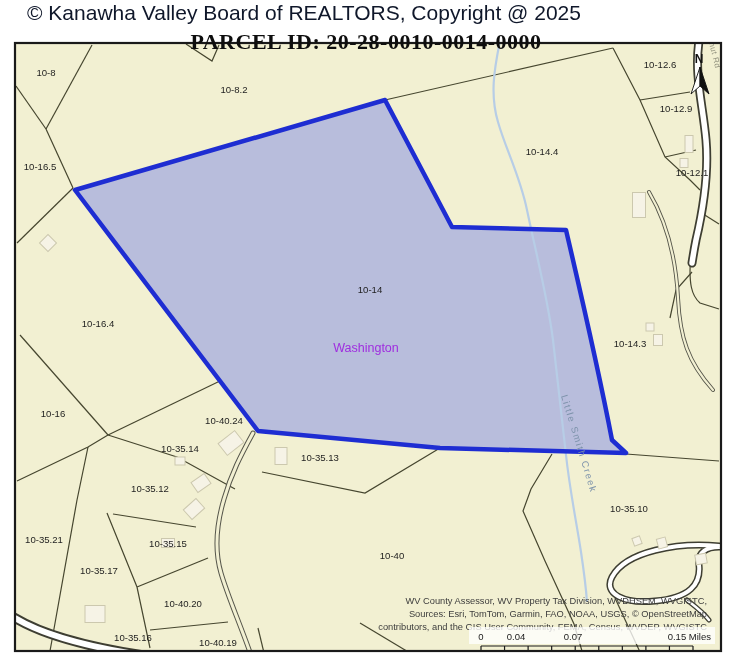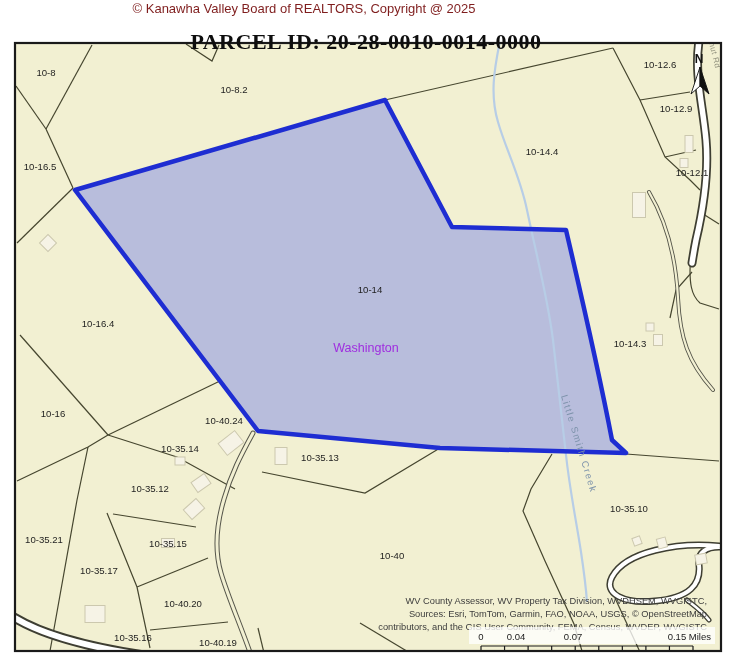--- a/index.html
+++ b/index.html
@@ -1,18 +1,18 @@
 <!DOCTYPE html>
 <html><head>
 <meta charset="utf-8">
 <style>
   html,body{margin:0;padding:0;background:#fff;}
   body{width:732px;height:658px;position:relative;font-family:"Liberation Sans",sans-serif;overflow:hidden;}
-  .watermark{position:absolute;top:1px;left:0;width:608px;text-align:center;font-size:13px;
-    color:#7f1d1d;z-index:3;white-space:nowrap;pointer-events:none;}
+  .watermark{position:absolute;top:1px;left:0;width:608px;text-align:center;font-size:21px;
+    color:#0f172a;z-index:3;white-space:nowrap;pointer-events:none;}
   .map-title{position:absolute;top:13px;left:0;width:732px;text-align:center;z-index:2;
     font-family:"Liberation Serif",serif;font-weight:bold;font-size:22px;color:#0d0d0d;letter-spacing:.5px;white-space:nowrap;margin-top:16px;}
   svg{position:absolute;top:0;left:0;}
   text{font-family:"Liberation Sans",sans-serif;}
   .plabel{font-size:9.6px;fill:#1e1e1e;}
   .place-label{font-size:12.5px;fill:#9f2ddf;}
   .creek-label{font-size:9.5px;fill:#7c92aa;letter-spacing:1.5px;}
   .road-label{font-size:8px;fill:#8f8f7c;letter-spacing:.5px;}
   .north-n{font-size:12px;font-weight:bold;fill:#111;}
   .scale-label{font-size:9.5px;fill:#1a1a1a;}

